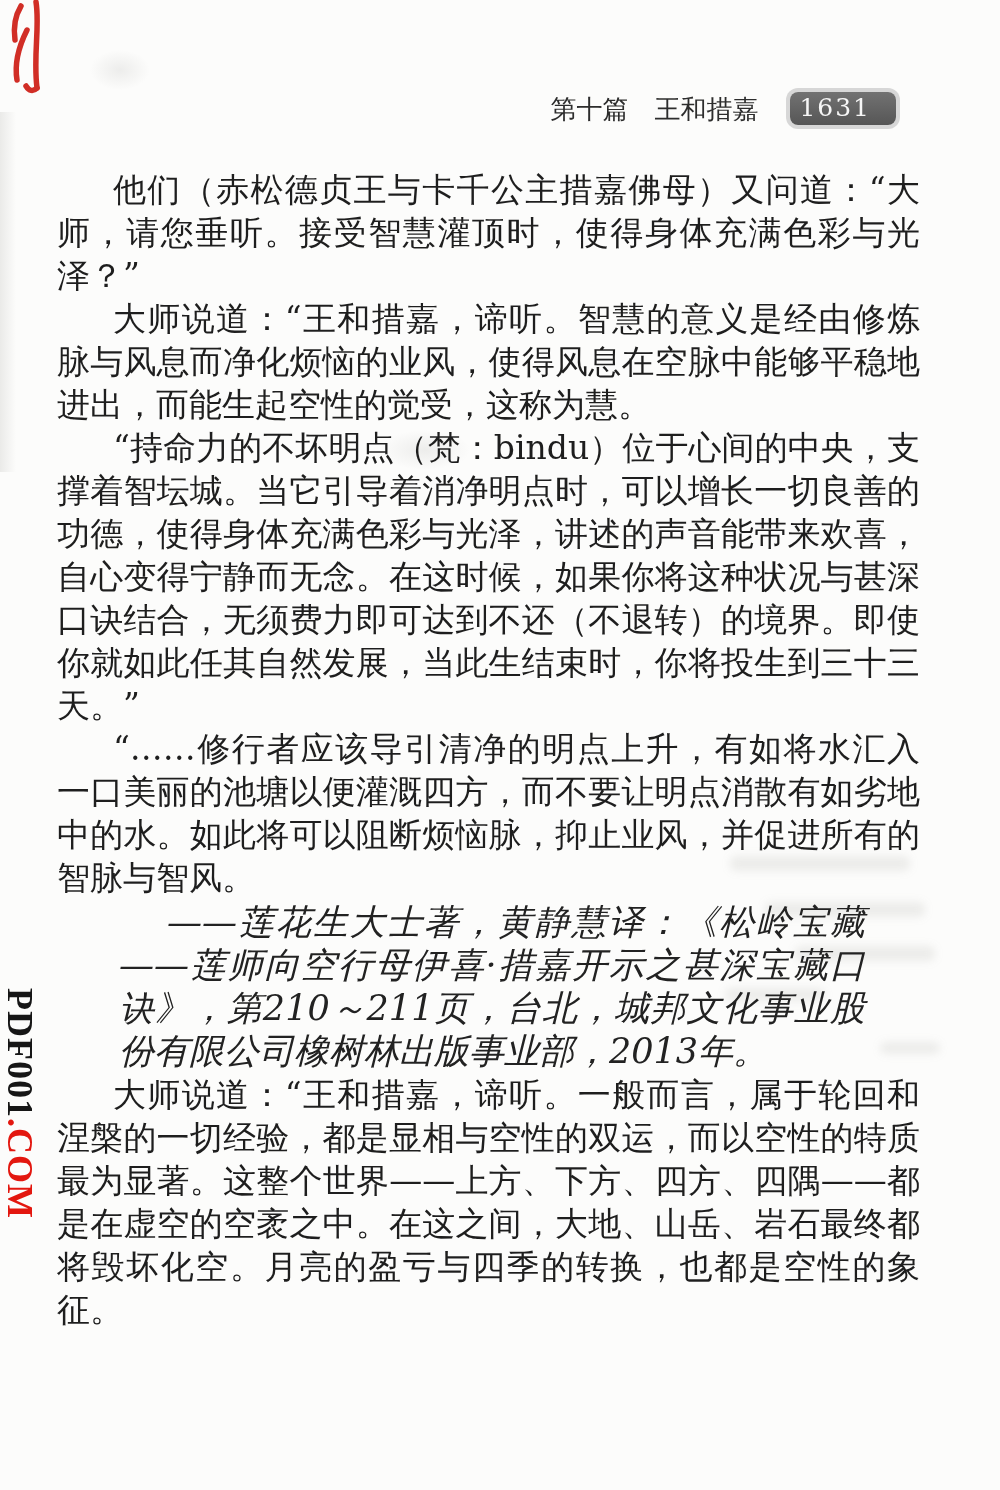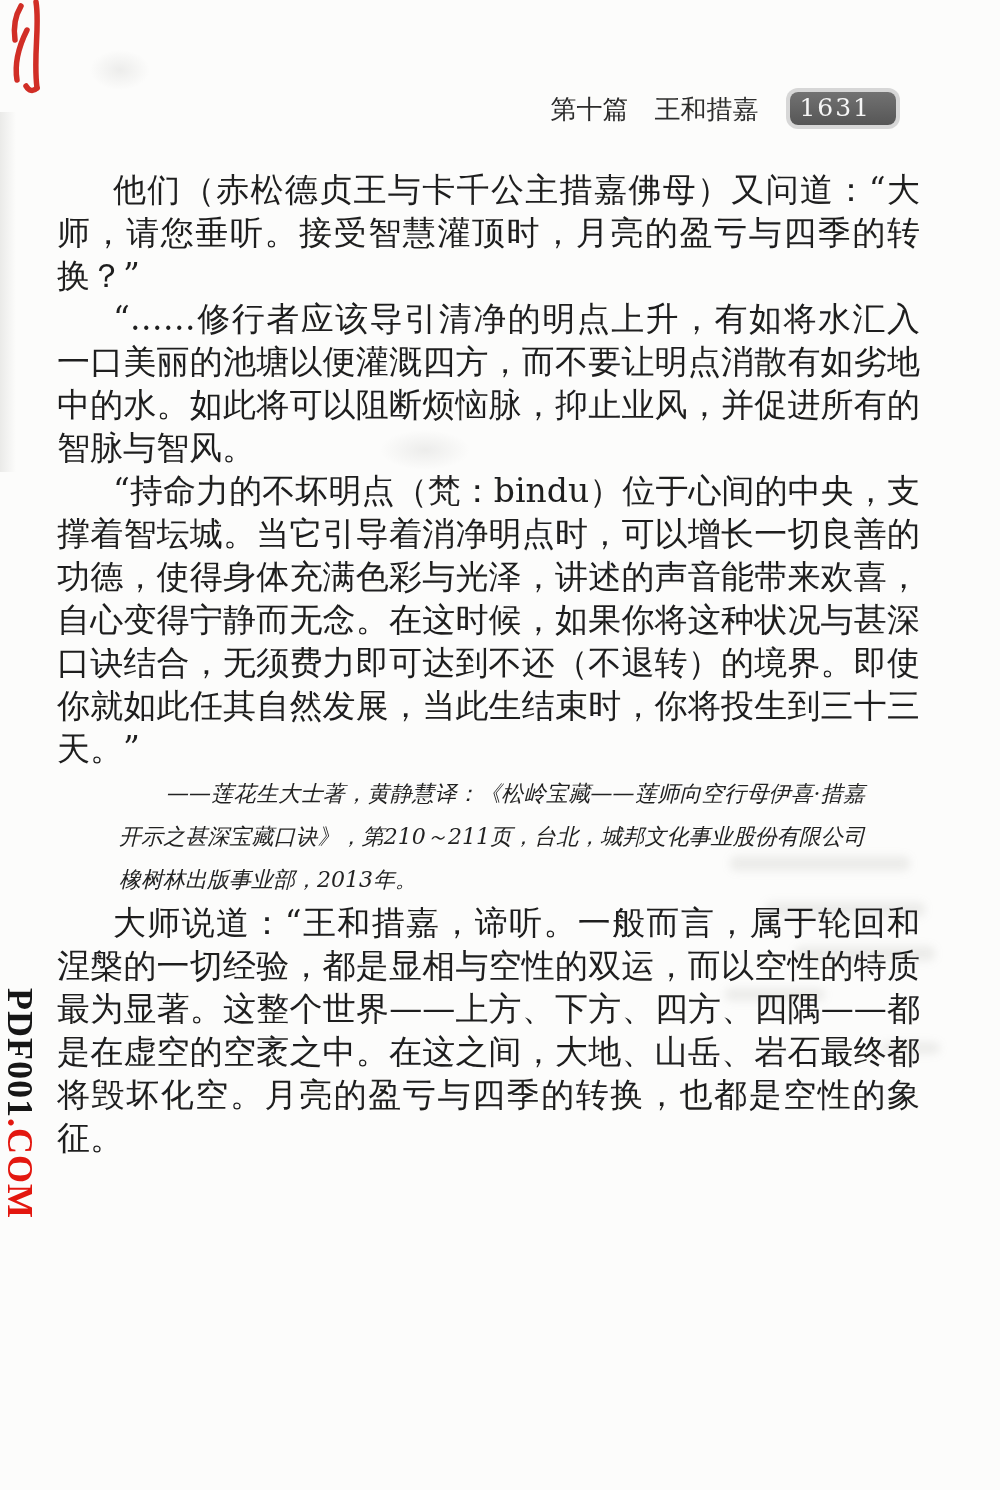--- a/index.html
+++ b/index.html
@@ -28,21 +28,21 @@
   }
 
   .content{
     position:absolute;left:57px;top:168px;width:863px;
     font-size:33px;line-height:43px;color:#1e1e1e;
     text-align:justify;text-justify:inter-character;
   }
   .content p{margin:0;text-indent:56px;}
   .citation{
     margin:2px 55px 0 62px;text-indent:48px;
-    font-size:22px;line-height:43px;font-style:italic;color:#222;
+    font-size:35px;line-height:43px;font-style:italic;color:#222;
     text-align:justify;
   }
   .spaced{margin-top:64px !important;}
 
   .watermark{
     position:absolute;top:988px;left:41px;
     transform:rotate(90deg);transform-origin:top left;
     font-family:"Liberation Serif","DejaVu Serif",serif;
     font-weight:bold;font-size:36px;letter-spacing:1px;white-space:nowrap;
   }
@@ -72,21 +72,22 @@
   </g>
 </svg>
 
 <header class="page-header">
   <span>第十篇</span>
   <span>王和措嘉</span>
   <span class="badge">1631</span>
 </header>
 
 <main class="content">
-  <p>他们（赤松德贞王与卡千公主措嘉佛母）又问道：“大师，请您垂听。接受智慧灌顶时，月亮的盈亏与四季的转换？”</p>
+  <p>他们（赤松德贞王与卡千公主措嘉佛母）又问道：“大师，请您垂听。接受智慧灌顶时，使得身体充满色彩与光泽？”</p>
+  <p>大师说道：“王和措嘉，谛听。智慧的意义是经由修炼脉与风息而净化烦恼的业风，使得风息在空脉中能够平稳地进出，而能生起空性的觉受，这称为慧。</p>
+  <p>“持命力的不坏明点（梵：bindu）位于心间的中央，支撑着智坛城。当它引导着消净明点时，可以增长一切良善的功德，使得身体充满色彩与光泽，讲述的声音能带来欢喜，自心变得宁静而无念。在这时候，如果你将这种状况与甚深口诀结合，无须费力即可达到不还（不退转）的境界。即使你就如此任其自然发展，当此生结束时，你将投生到三十三天。”</p>
   <p>“……修行者应该导引清净的明点上升，有如将水汇入一口美丽的池塘以便灌溉四方，而不要让明点消散有如劣地中的水。如此将可以阻断烦恼脉，抑止业风，并促进所有的智脉与智风。</p>
-  <p>“持命力的不坏明点（梵：bindu）位于心间的中央，支撑着智坛城。当它引导着消净明点时，可以增长一切良善的功德，使得身体充满色彩与光泽，讲述的声音能带来欢喜，自心变得宁静而无念。在这时候，如果你将这种状况与甚深口诀结合，无须费力即可达到不还（不退转）的境界。即使你就如此任其自然发展，当此生结束时，你将投生到三十三天。”</p>
   <div class="citation">——莲花生大士著，黄静慧译：《松岭宝藏——莲师向空行母伊喜·措嘉开示之甚深宝藏口诀》，第210～211页，台北，城邦文化事业股份有限公司橡树林出版事业部，2013年。</div>
   <p>大师说道：“王和措嘉，谛听。一般而言，属于轮回和涅槃的一切经验，都是显相与空性的双运，而以空性的特质最为显著。这整个世界——上方、下方、四方、四隅——都是在虚空的空袤之中。在这之间，大地、山岳、岩石最终都将毁坏化空。月亮的盈亏与四季的转换，也都是空性的象征。</p>
 
 </main>
 
 <div class="watermark"><span class="wm-black">PDF001</span><span class="wm-red">.COM</span></div>
 
 </body></html>

